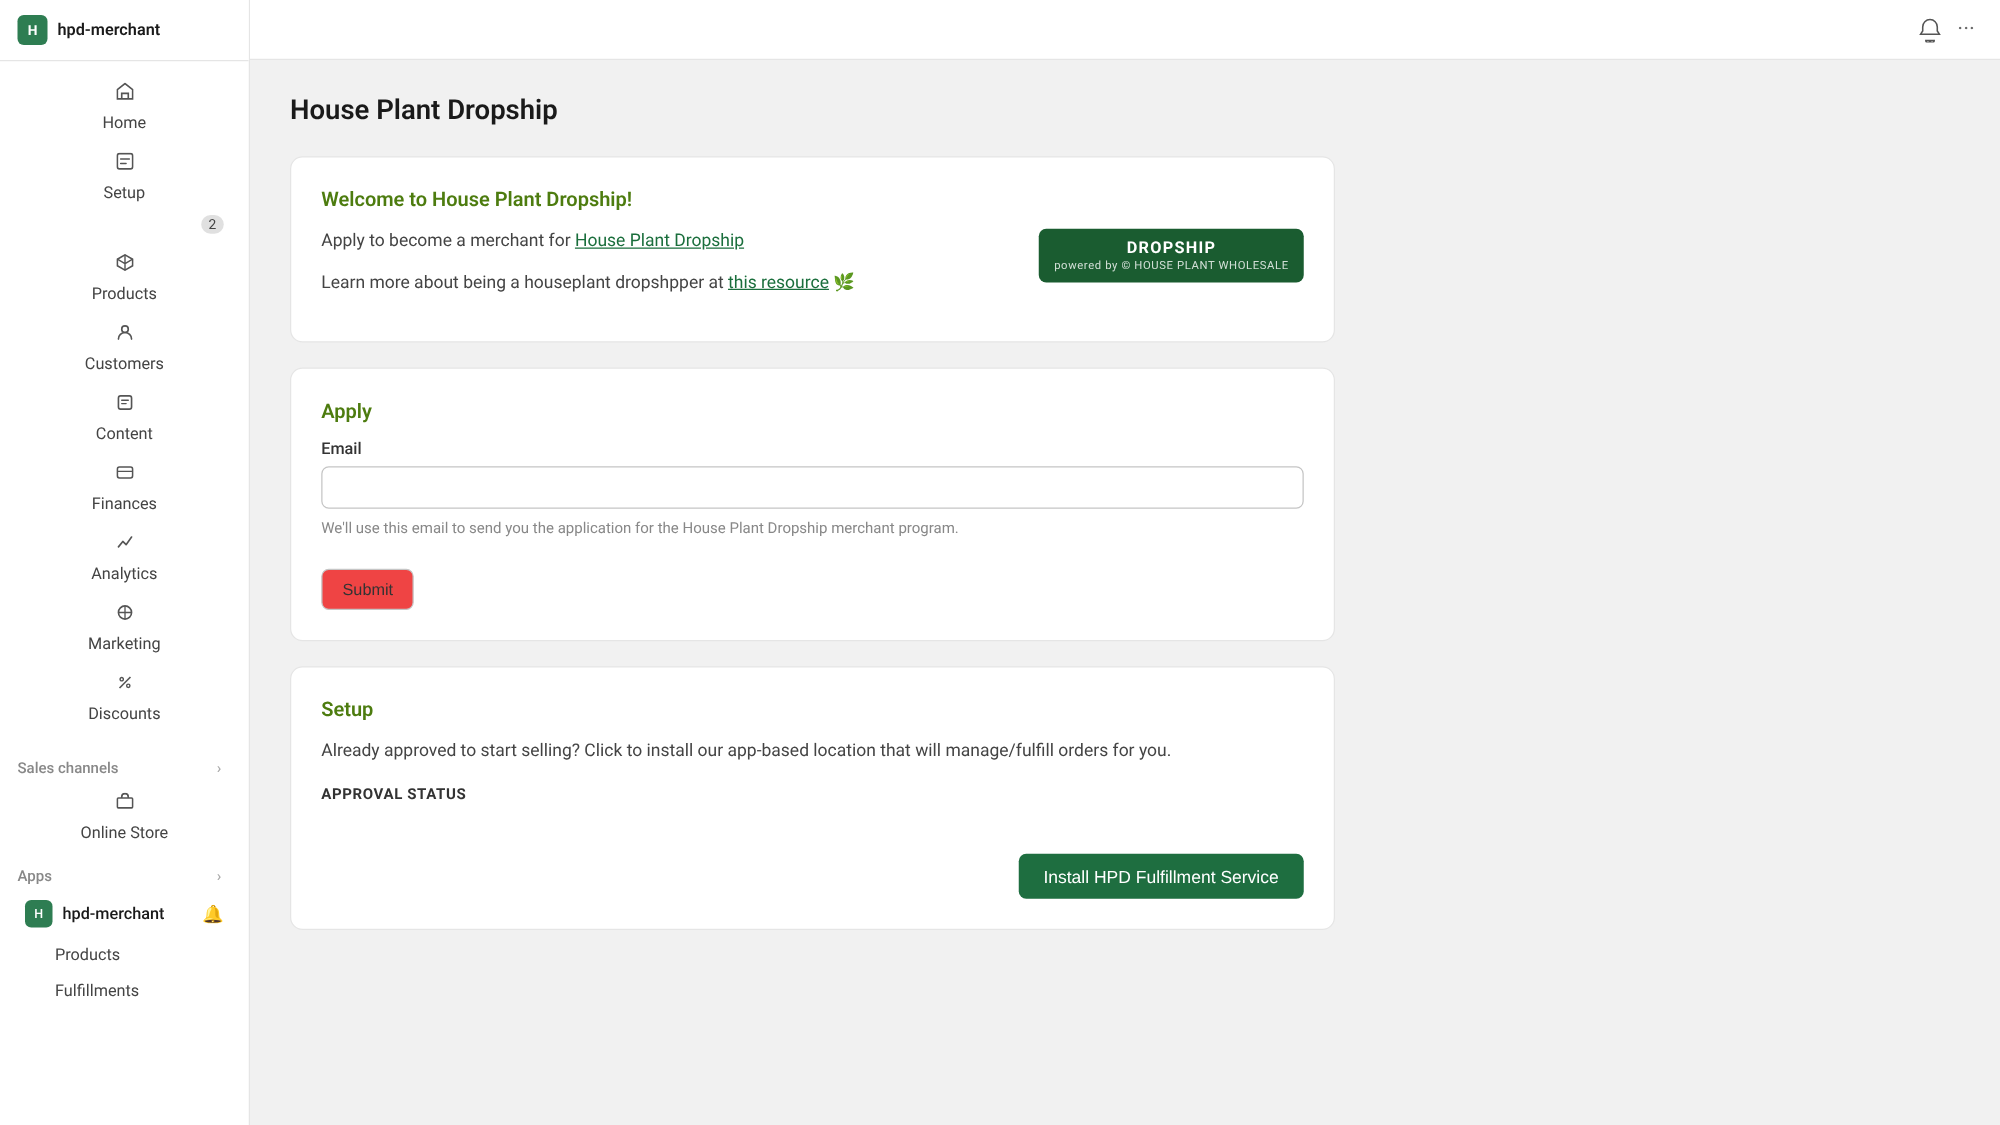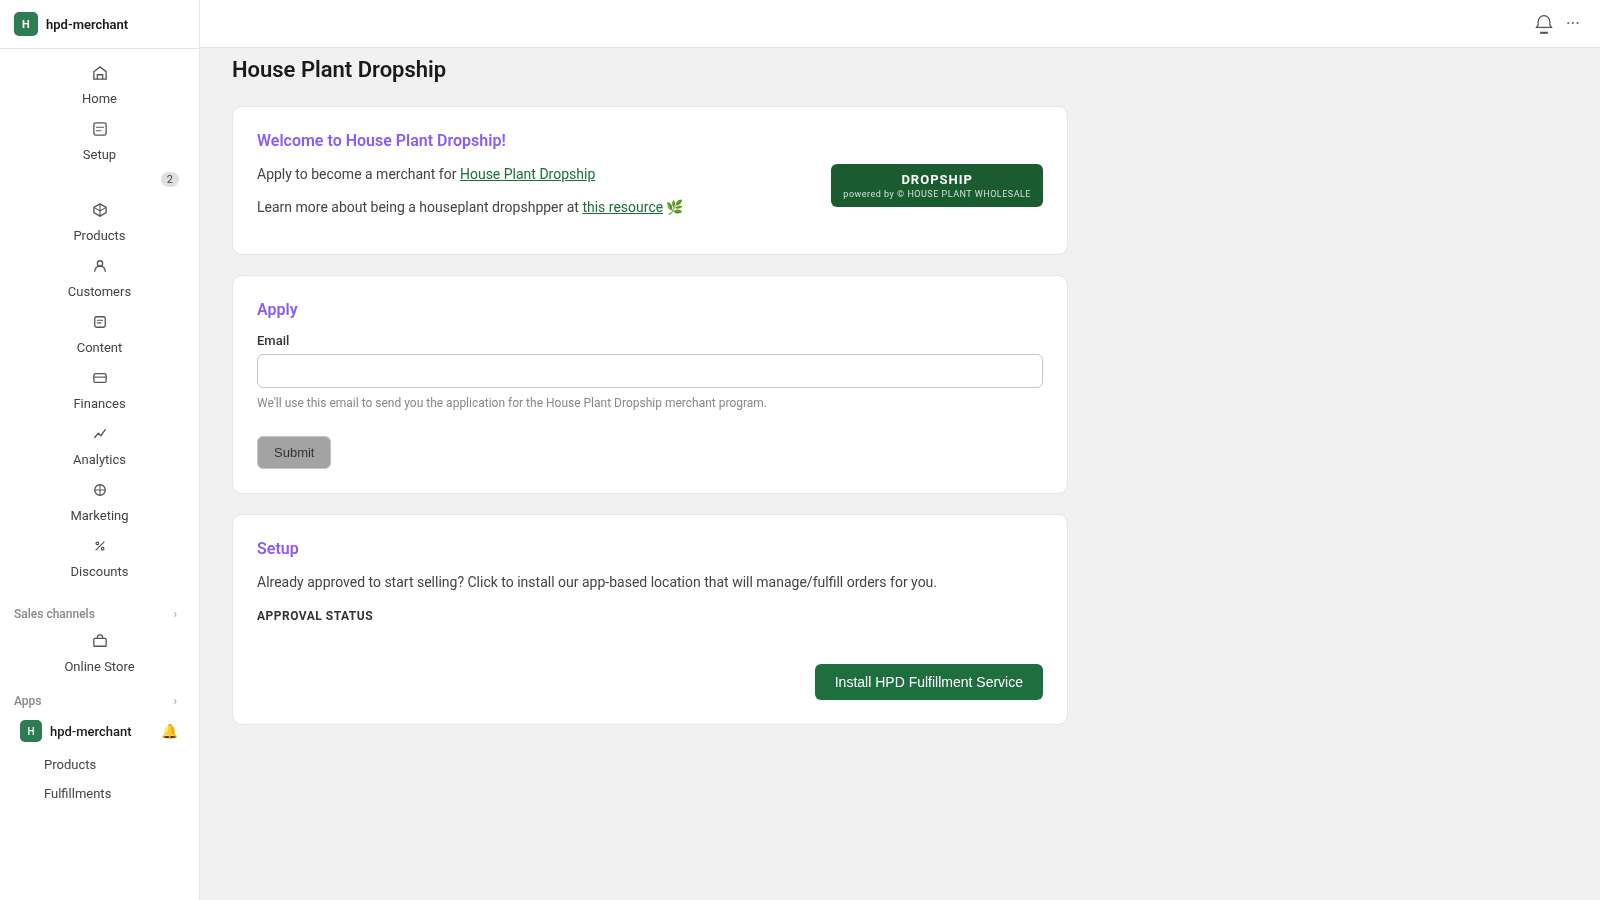--- a/index.html
+++ b/index.html
@@ -160,21 +160,21 @@
 
     .topbar-icon {
       color: #666;
       font-size: 18px;
       cursor: pointer;
       display: flex;
       align-items: center;
     }
 
     #content {
-      padding: 9px 32px;
+      padding: 28px 32px;
       max-width: 900px;
     }
 
     .page-title {
       font-size: 22px;
       font-weight: 600;
       color: #1a1a1a;
       margin-bottom: 24px;
     }
 
@@ -182,21 +182,21 @@
       background: #fff;
       border: 1px solid #e5e5e5;
       border-radius: 10px;
       padding: 24px;
       margin-bottom: 20px;
     }
 
     .card-section-title {
       font-size: 16px;
       font-weight: 600;
-      color: #8b5cf6;
+      color: #4d7c0f;
       margin-bottom: 14px;
     }
 
     .welcome-body {
       display: flex;
       align-items: flex-start;
       justify-content: space-between;
       gap: 36px;
     }
 
@@ -260,21 +260,21 @@
     }
 
     .form-hint {
       font-size: 12px;
       color: #888;
       margin-top: 6px;
       line-height: 1.5;
     }
 
     .btn-submit {
-      background: #a3a3a3;
+      background: #ef4444;
       border: 1px solid #c5c5c5;
       border-radius: 6px;
       padding: 8px 16px;
       font-size: 13px;
       font-weight: 500;
       cursor: pointer;
       color: #333;
       margin-top: 10px;
     }
 

